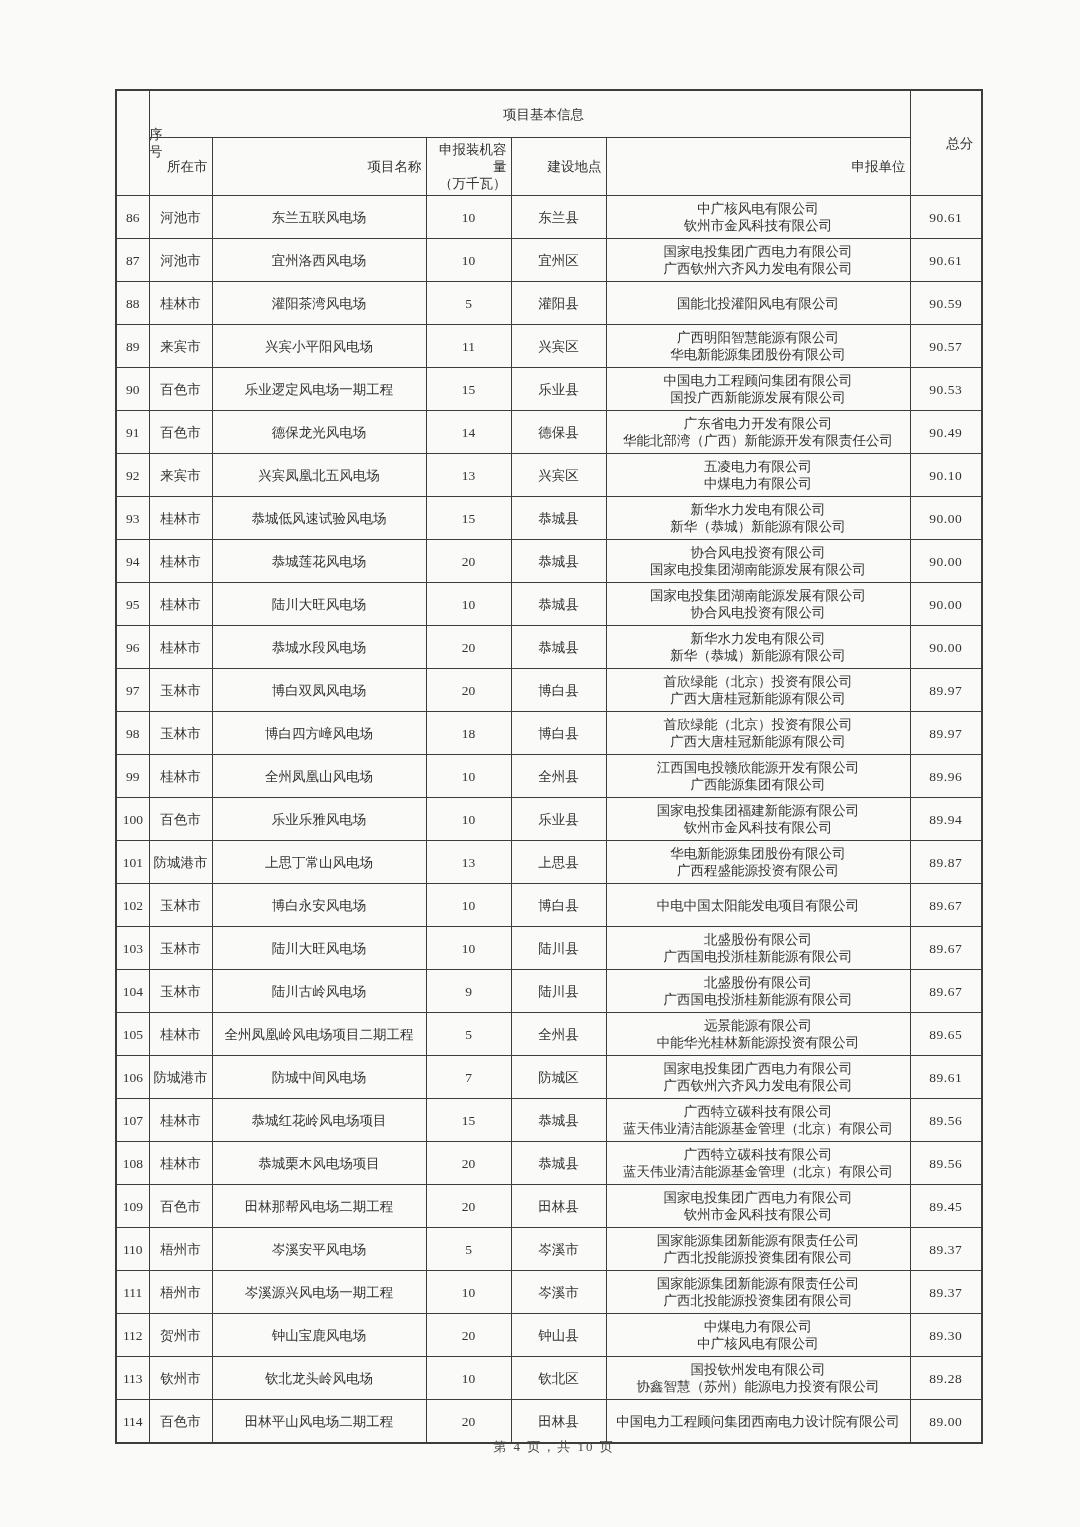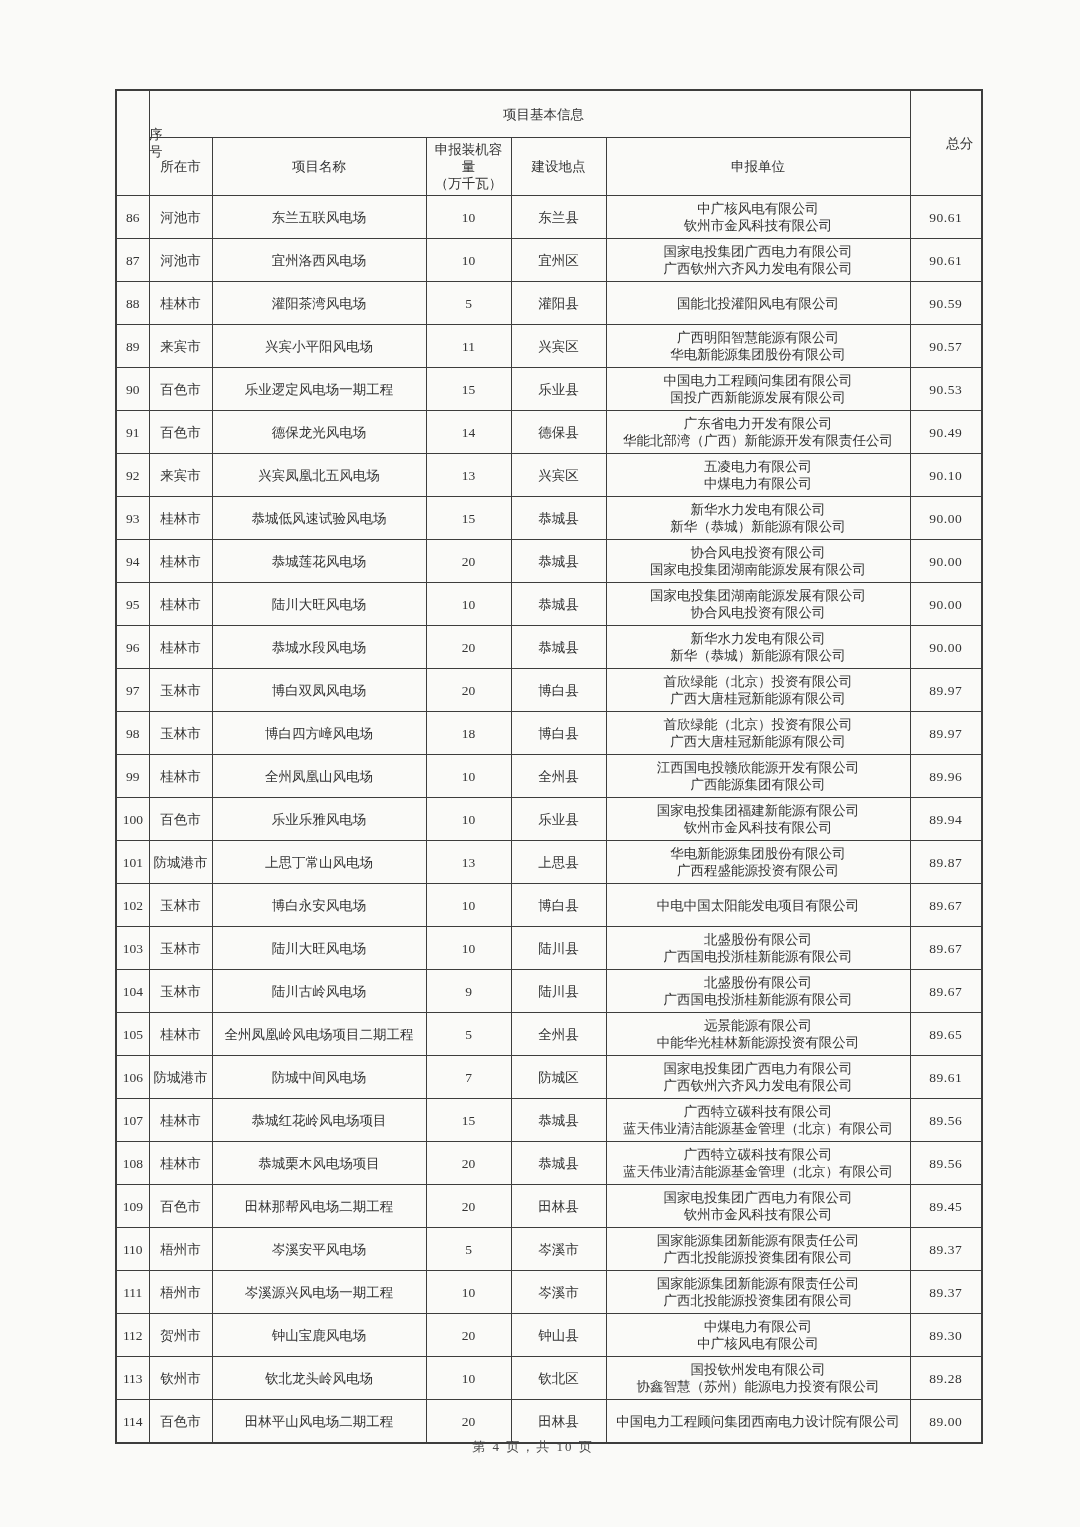--- a/index.html
+++ b/index.html
@@ -30,27 +30,27 @@
   th, td {
     text-align: center;
     vertical-align: middle;
     padding: 3px 4px;
     font-weight: normal;
     white-space: pre-line;
     line-height: 17px;
     color: #343434;
   }
   thead tr.h1 th { height: 40px; padding-left: 32px; }
-  thead tr.h2 th { height: 50px; }
+  thead tr.h2 th { height: 50px; text-align: right; }
   tbody td { height: 36px; }
   td.score { letter-spacing: 0.5px; }
   .applicant-line { line-height: 17px; }
   .footer {
     position: absolute;
-    left: 100px; top: 1438px;
+    left: 121px; top: 1438px;
     width: 866px;
     text-align: center;
     font-size: 13px;
     letter-spacing: 2px;
     color: #4a4a4a;
   }
 </style>
 </head>
 <body>
 

